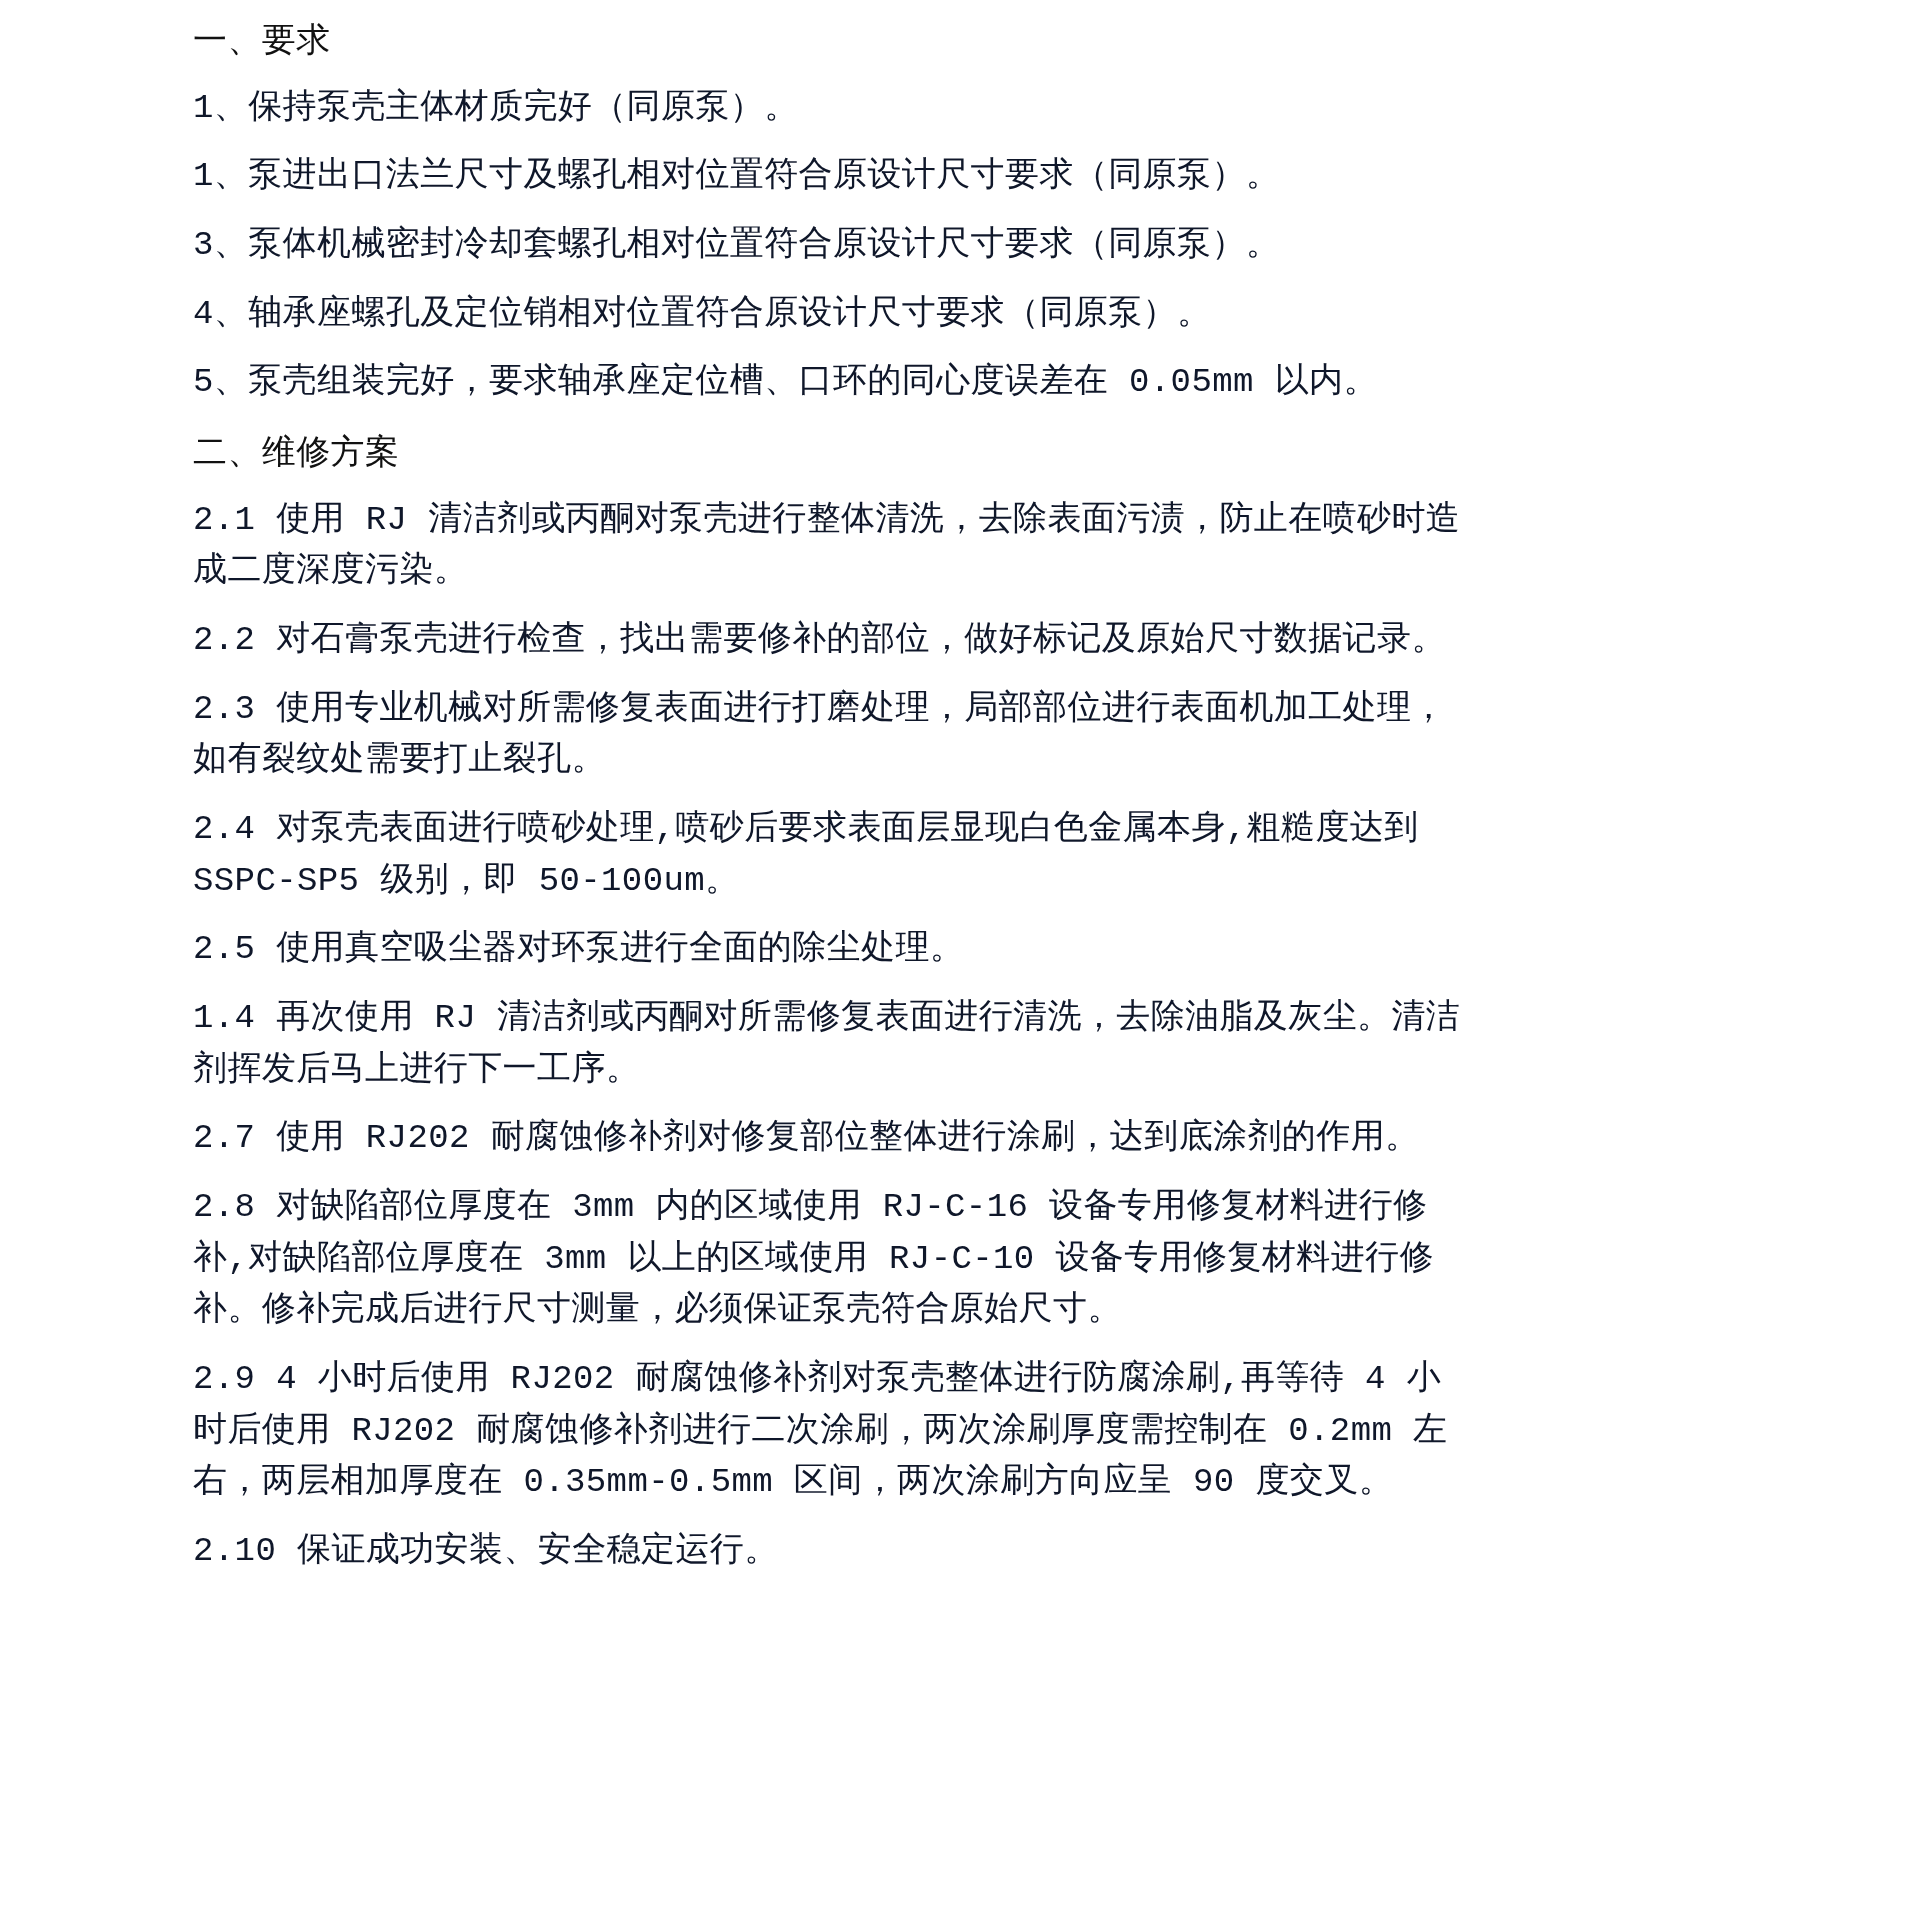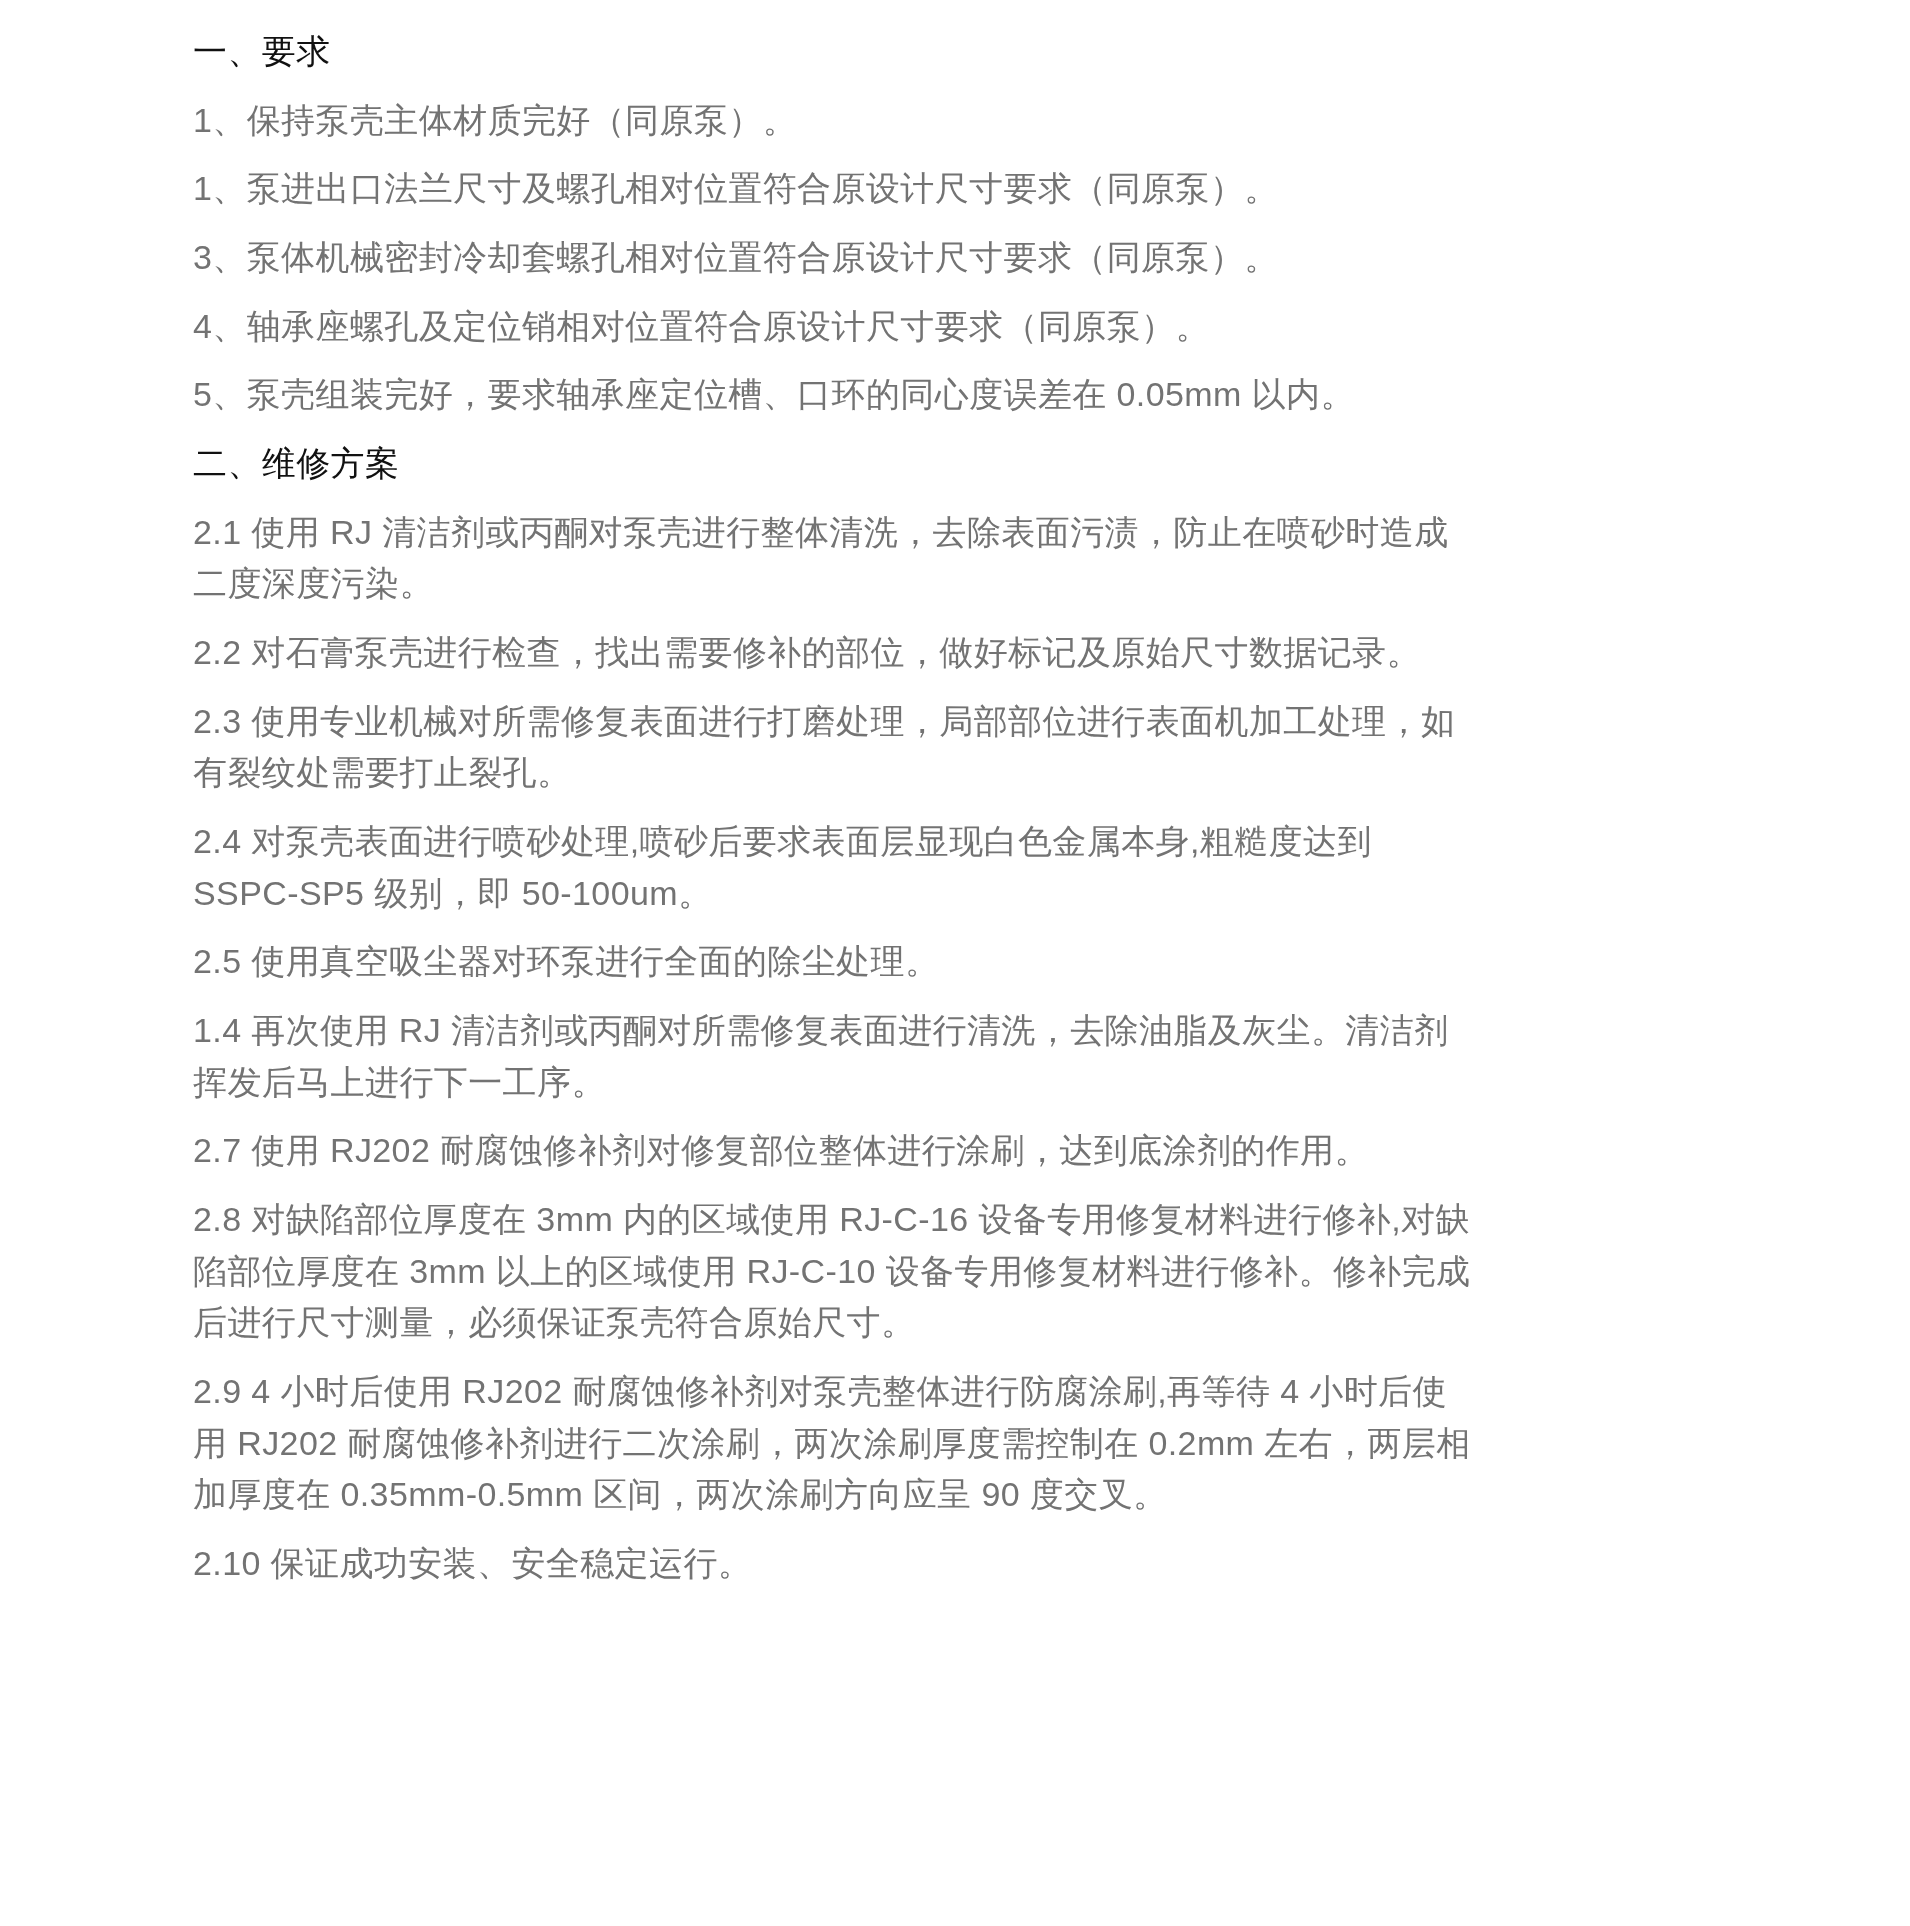--- a/index.html
+++ b/index.html
@@ -9,37 +9,38 @@
     background: #ffffff;
   }
   body {
     font-family: "Liberation Sans", "DejaVu Sans", sans-serif;
     color: #1a1a1a;
   }
   .page {
     width: 1563px;
     min-height: 1926px;
     box-sizing: border-box;
-    padding: 26px 92px 31px 193px;
+    padding: 14px 92px 31px 193px;
     background: #ffffff;
     position: relative;
   }
   .doc {
     display: block;
   }
   .para {
     font-size: 34px;
     line-height: 1.52;
     letter-spacing: 0.4px;
     margin: 0 0 17px 0;
     text-align: left;
     white-space: pre-wrap;
     word-break: break-word;
-    color: #737373;
+    color: #0f172a;
     font-weight: 400;
+    font-family: Liberation Mono, monospace;
   }
   .heading {
     font-size: 34px;
     line-height: 1.52;
     letter-spacing: 0.4px;
     margin: 0 0 17px 0;
     color: #111111;
     font-weight: 400;
   }
 </style>

